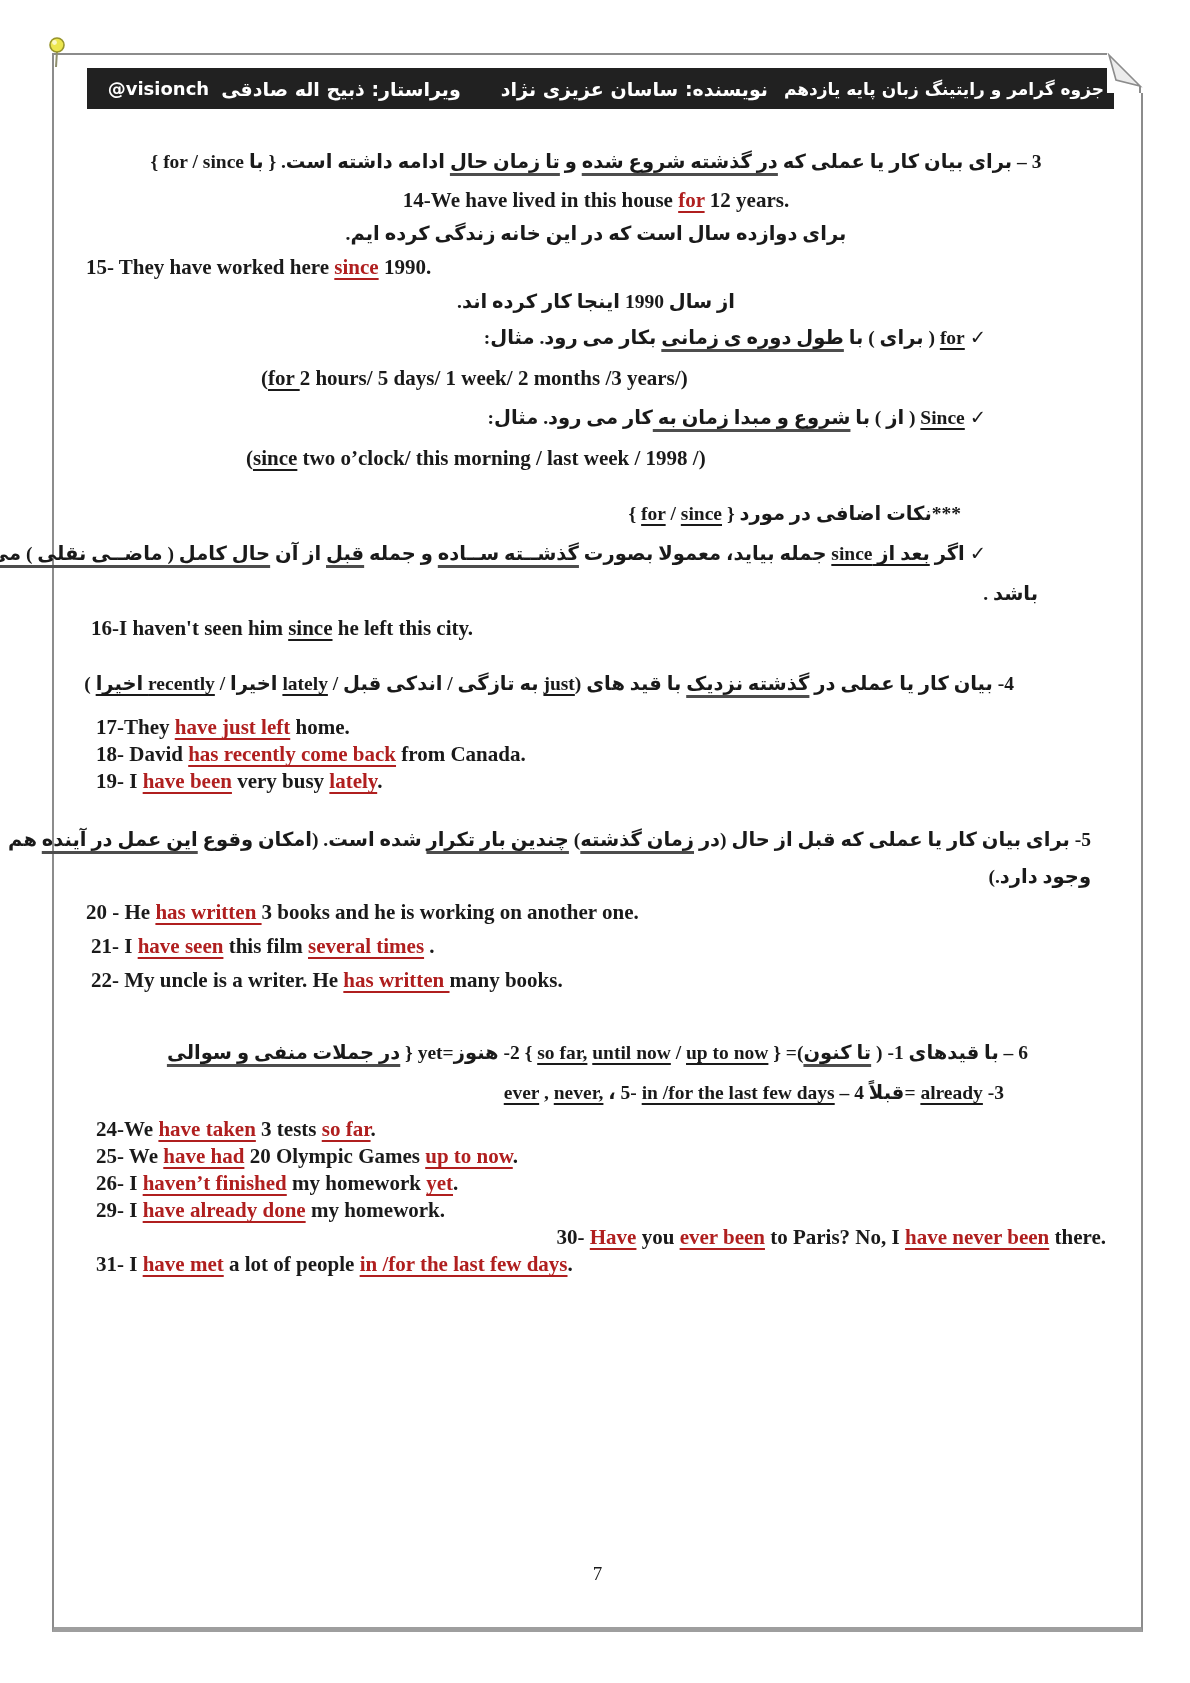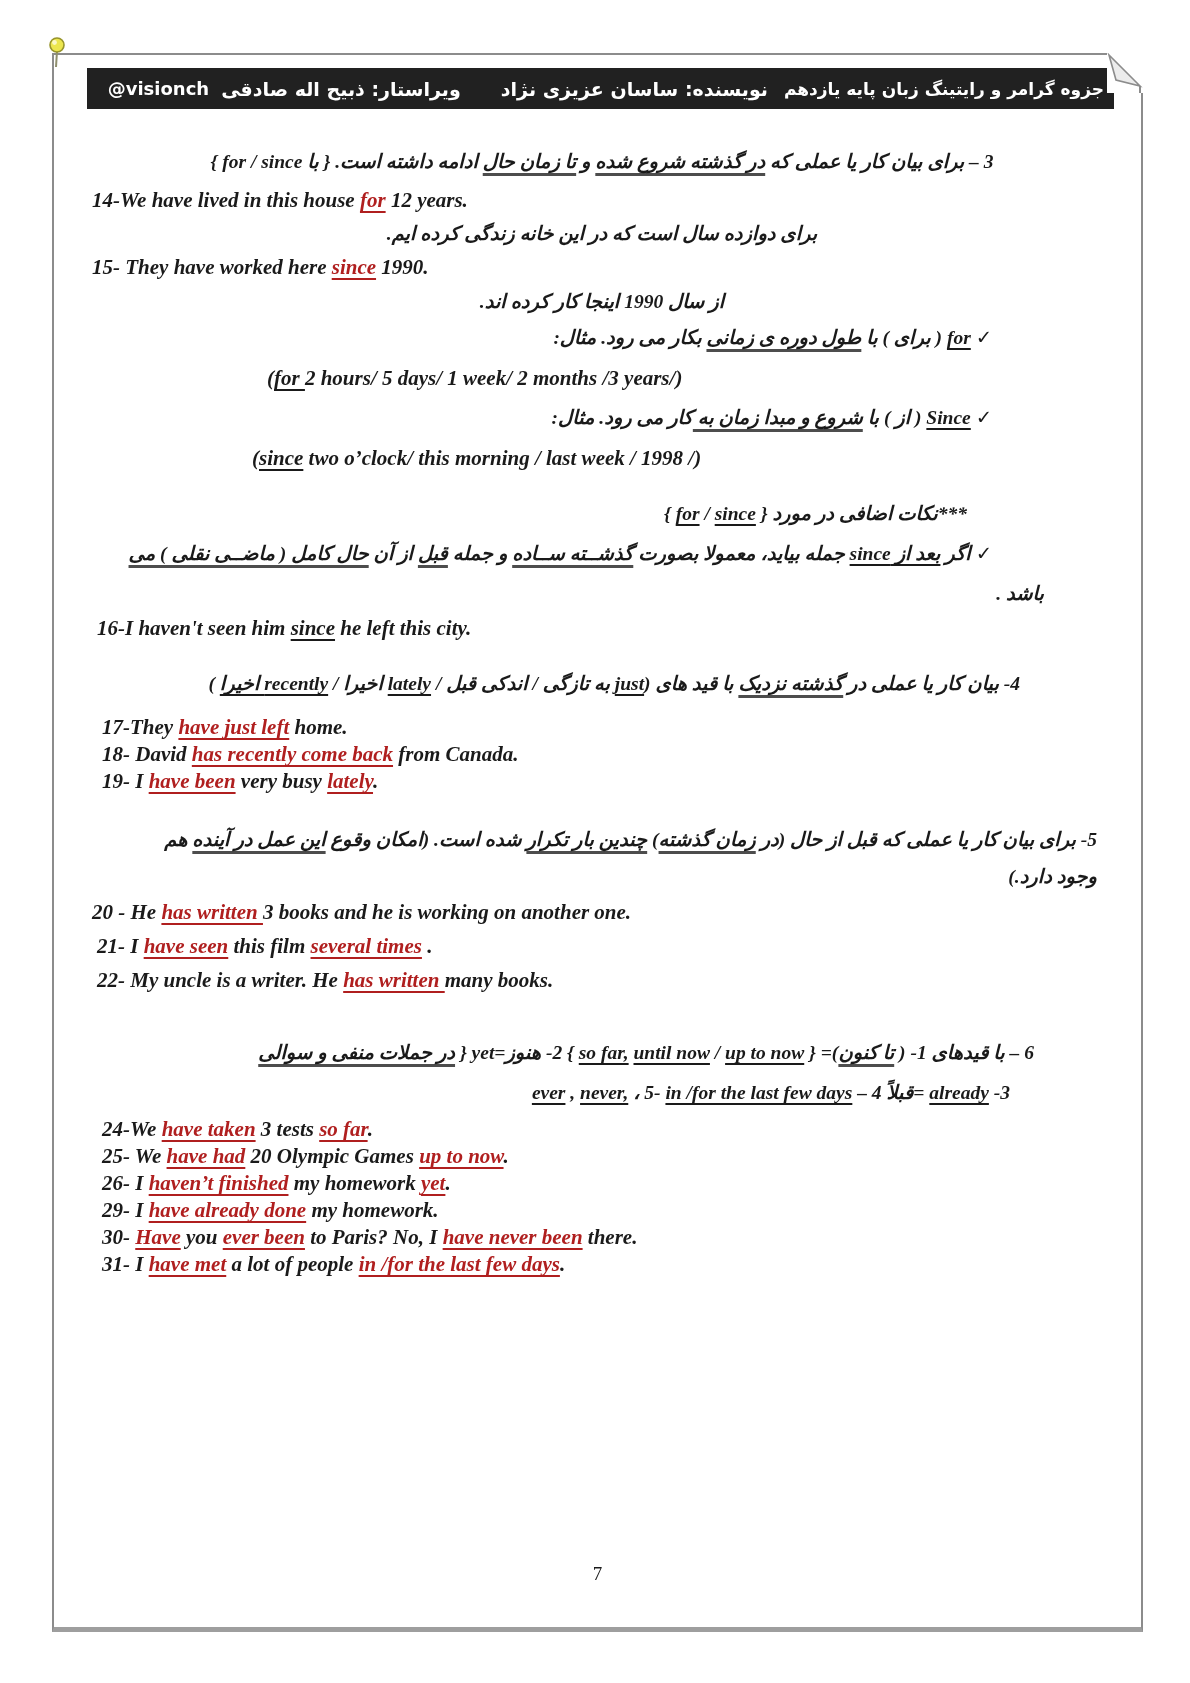--- a/index.html
+++ b/index.html
@@ -22,21 +22,21 @@
     background:var(--header-bg,#212121);color:#ffffff;
     display:flex;align-items:center;justify-content:flex-start;
     font-family:"DejaVu Sans","Liberation Sans",sans-serif;font-weight:700;
     padding:0 10px;box-sizing:border-box;
   }
   .header .h-title{font-size:17px;margin-left:16px;}
   .header .h-author{font-size:19px;margin-left:40px;}
   .header .h-editor{font-size:19px;margin-left:12px;}
   .header .h-handle{font-size:18px;direction:ltr;}
   .content{
-    position:absolute;left:38px;top:53px;width:1020px;font-style:italic;
+    position:absolute;left:32px;top:53px;width:1020px;
   }
   .ln{
     margin:0;padding:0;font-size:21px;line-height:27px;font-weight:700;
     color:#1a1a1a;white-space:nowrap;
   }
   .ln[dir="rtl"]{font-size:19.5px;}
   .u{
     text-decoration:underline;text-decoration-thickness:2px;
     text-underline-offset:4px;text-decoration-skip-ink:none;
   }
@@ -67,21 +67,21 @@
 
   <div class="fold-cover">
     <svg width="36" height="40" viewBox="0 0 36 40">
       <polygon points="2,2 33,33 9,27" fill="#ececec" stroke="#8c8c8c" stroke-width="1.6"></polygon>
       <line x1="33" y1="33" x2="33" y2="40" stroke="#8c8c8c" stroke-width="2"></line>
     </svg>
   </div>
 
   <div class="content">
       <p class="ln" dir="rtl" style="text-align: center; margin-top: 40px;"><span>3 – برای بیان کار یا عملی که </span><span class="ug">در گذشته شروع شده</span><span> و  </span><span class="ug">تا زمان حال</span><span> ادامه داشته است.  { با  </span><span>for  / since</span><span>  }</span></p>
-      <p class="ln" dir="ltr" style="text-align: left; margin-top: 12px;"><span>14-We have lived in this house </span><span class="red u">for</span><span> 12 years.</span></p>
+      <p class="ln" dir="ltr" style="text-align: center; margin-top: 12px;"><span>14-We have lived in this house </span><span class="red u">for</span><span> 12 years.</span></p>
       <p class="ln" dir="rtl" style="text-align: center; margin-top: 6px;"><span>برای دوازده سال است که در این خانه زندگی کرده ایم.</span></p>
       <p class="ln" dir="ltr" style="text-align: left; margin-top: 7px;"><span>15- They have worked here </span><span class="red u">since</span><span> 1990.</span></p>
       <p class="ln" dir="rtl" style="text-align: center; margin-top: 7px;"><span>از سال 1990 اینجا کار کرده اند.</span></p>
       <p class="ln" dir="rtl" style="text-align: right; margin-top: 9px; padding-right: 120px;"><span>✓  </span><span class="u">for</span><span> ( برای ) با </span><span class="ug">طول دوره ی زمانی</span><span> بکار می رود. مثال:</span></p>
       <p class="ln" dir="ltr" style="text-align: left; margin-top: 14px; padding-left: 175px;"><span>(</span><span class="u">for </span><span> 2 hours/ 5 days/ 1 week/ 2 months /3 years/)</span></p>
       <p class="ln" dir="rtl" style="text-align: right; margin-top: 12px; padding-right: 120px;"><span>✓  </span><span class="u">Since</span><span> ( از ) با </span><span class="ug">شروع و مبدا زمان به </span><span> کار می رود.  مثال:</span></p>
       <p class="ln" dir="ltr" style="text-align: left; margin-top: 14px; padding-left: 160px;"><span>(</span><span class="u">since</span><span>  two o’clock/ this morning / last week / 1998 /)</span></p>
       <p class="ln" dir="rtl" style="text-align: right; margin-top: 28px; padding-right: 145px;"><span>***نکات اضافی در مورد   {  </span><span class="u">for</span><span>  / </span><span class="u">since</span><span>  }</span></p>
       <p class="ln" dir="rtl" style="text-align: right; margin-top: 13px; padding-right: 120px;"><span>✓   اگر </span><span class="u">بعد از since</span><span> جمله بیاید، معمولا بصورت </span><span class="ug">گذشــته ســاده</span><span>  و جمله </span><span class="ug">قبل</span><span> از آن </span><span class="ug">حال کامل ( ماضــی نقلی ) می</span></p>
       <p class="ln" dir="rtl" style="text-align: right; margin-top: 13px; padding-right: 68px;"><span>باشد .</span></p>
@@ -94,21 +94,21 @@
       <p class="ln" dir="rtl" style="text-align: right; margin-top: 10px; padding-right: 15px;"><span>وجود دارد.)</span></p>
       <p class="ln" dir="ltr" style="text-align: left; margin-top: 9px;"><span>20 - He </span><span class="red u">has written </span><span>3 books and he is working on another one.</span></p>
       <p class="ln" dir="ltr" style="text-align: left; margin-top: 7px; padding-left: 5px;"><span>21- I </span><span class="red u">have seen</span><span> this film </span><span class="red u">several times</span><span> .</span></p>
       <p class="ln" dir="ltr" style="text-align: left; margin-top: 7px; padding-left: 5px;"><span>22- My uncle is a writer. He </span><span class="red u">has written </span><span>many books.</span></p>
       <p class="ln" dir="rtl" style="text-align: right; margin-top: 45px; padding-right: 78px;"><span>6 – با قیدهای  1- ( </span><span class="ug">تا کنون</span><span>)=  { </span><span class="u">so far,</span><span> </span><span class="u">until now</span><span> / </span><span class="u">up to now</span><span> }  2- هنوز=</span><span>yet</span><span>   { </span><span class="ug">در جملات منفی و سوالی</span></p>
       <p class="ln" dir="rtl" style="text-align: right; margin-top: 13px; padding-right: 102px;"><span>3- </span><span class="u">already</span><span> =</span><span>قبلاً</span><span>  4 – </span><span class="u">ever</span><span> , </span><span class="u">never,</span><span> ،  5- </span><span class="u">in /for the last few days</span></p>
       <p class="ln" dir="ltr" style="text-align: left; margin-top: 10px; padding-left: 10px;"><span>24-We </span><span class="red u">have taken</span><span> 3 tests </span><span class="red u">so far</span><span>.</span></p>
       <p class="ln" dir="ltr" style="text-align: left; padding-left: 10px;"><span>25- We </span><span class="red u">have had</span><span> 20 Olympic Games </span><span class="red u">up to now</span><span>.</span></p>
       <p class="ln" dir="ltr" style="text-align: left; padding-left: 10px;"><span>26- I </span><span class="red u">haven’t finished</span><span> my homework </span><span class="red u">yet</span><span>.</span></p>
       <p class="ln" dir="ltr" style="text-align: left; padding-left: 10px;"><span>29- I </span><span class="red u">have already done</span><span> my homework.</span></p>
-      <p class="ln" dir="ltr" style="text-align: left; padding-left: 10px;"><span>30- </span><span class="red u">Have</span><span> you </span><span class="red u">ever been</span><span> to Paris? No, I </span><span class="red u">have never been</span><span> there.</span></p>
+      <p class="ln" dir="ltr" style="text-align: right; padding-left: 10px;"><span>30- </span><span class="red u">Have</span><span> you </span><span class="red u">ever been</span><span> to Paris? No, I </span><span class="red u">have never been</span><span> there.</span></p>
       <p class="ln" dir="ltr" style="text-align: left; padding-left: 10px;"><span>31- I </span><span class="red u">have met</span><span> a lot of people </span><span class="red u">in /for the last few days</span><span>.</span></p>
     </div>
 
   <p class="page-num">7</p>
 </div>
 
 <svg class="pushpin" width="26" height="36" viewBox="0 0 26 36">
   <line x1="13" y1="15" x2="12" y2="31" stroke="#8f8f6e" stroke-width="2"></line>
   <circle cx="13" cy="9" r="7" fill="#ece64f" stroke="#97942b" stroke-width="1.6"></circle>
   <circle cx="10.5" cy="6.5" r="2.4" fill="#fbf8c8"></circle>

